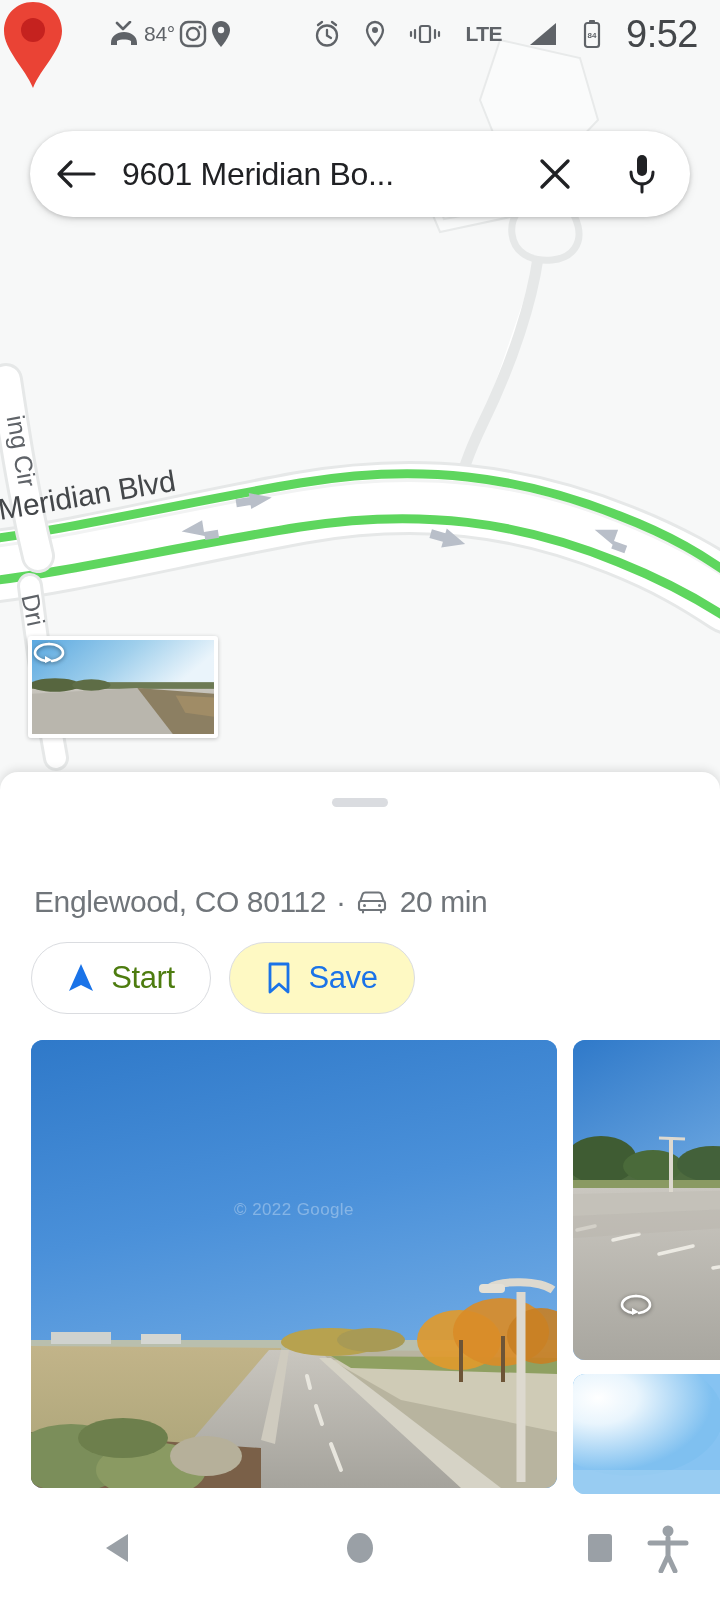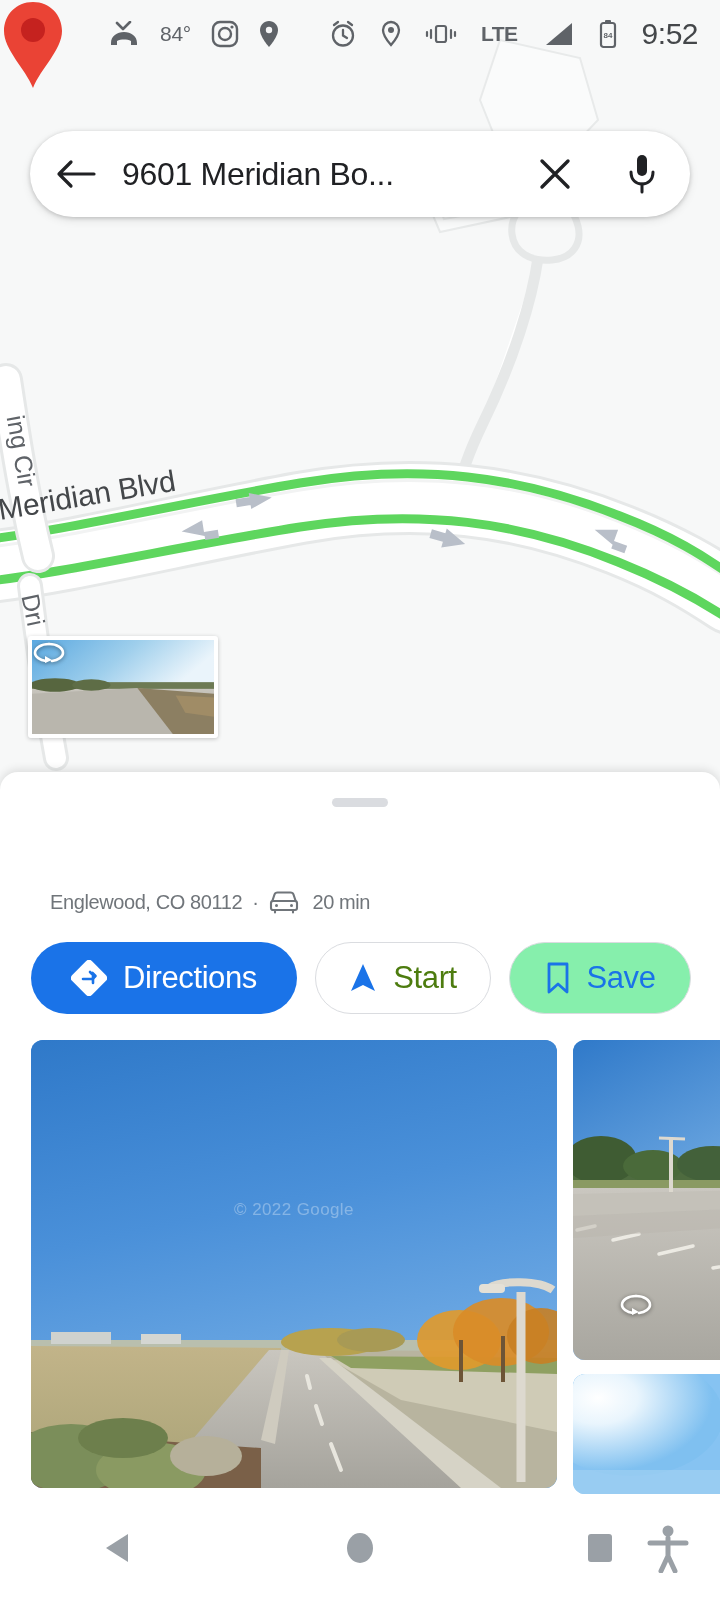--- a/index.html
+++ b/index.html
@@ -11,30 +11,30 @@
   }
 
   
   #status-bar{
     position:absolute; left:0; top:0; width:720px; height:68px;
     display:flex; align-items:center; z-index:40;
     color:#5f6368;
   }
   #status-left{
     position:absolute; left:108px; top:0; height:68px;
-    display:flex; align-items:center; gap:20px;
+    display:flex; align-items:center; gap:4px;
   }
   #status-right{
     position:absolute; right:22px; top:0; height:68px;
     display:flex; align-items:center; gap:24px;
   }
   .sb-ico{ display:block; }
   .temp-txt{ font-size:21px; font-weight:500; letter-spacing:-.3px; color:#5f6368;}
   .lte-txt{ font-size:21px; font-weight:700; letter-spacing:-.5px; color:#5f6368;}
-  .clock-txt{ font-size:30px; font-weight:400; color:#44474a; letter-spacing:-.5px;}
+  .clock-txt{ font-size:38px; font-weight:400; color:#44474a; letter-spacing:-.5px;}
   .batt-num{ font-size:8px; font-weight:700; }
 
   
   #map{
     position:absolute; left:0; top:0; width:720px; height:800px;
     background:#f7f8f8; overflow:hidden; z-index:5;
   }
   #map svg{ position:absolute; left:0; top:0; }
 
   
@@ -80,22 +80,22 @@
     position:absolute; left:50%; transform:translateX(-50%); top:26px;
     width:56px; height:9px; background:#dadce0; border-radius:5px;
   }
   #place-title{
     position:absolute; left:34px; top:48px; width:650px;
     font-size:42px; color:#202124; letter-spacing:-.9px; font-weight:400;
     white-space:nowrap;
   }
   #place-sub{
     position:absolute; left:34px; top:110px; width:650px; height:40px;
-    font-size:20px; color:#70757a; letter-spacing:-.4px;
-    display:flex; align-items:center; gap:0px; white-space:nowrap;margin-left:16px;
+    font-size:30px; color:#70757a; letter-spacing:-.4px;
+    display:flex; align-items:center; gap:0px; white-space:nowrap;
   }
   #place-sub .sep{ margin:0 10px; }
   #place-sub .car-ico{ margin-right:12px; display:inline-flex; align-items:center; }
 
   
   #actions{
     position:absolute; left:31px; top:170px; width:660px; height:72px;
     display:flex; align-items:center; gap:18px;
   }
   .btn{
@@ -103,21 +103,21 @@
     justify-content:center; gap:16px; font-size:31px; letter-spacing:-.4px;
     cursor:pointer; user-select:none;
   }
   #btn-directions{
     width:272px; background:#1a73e8; color:#fff;
   }
   #btn-start{
     width:180px; background:#fff; color:#4d7c0f; border:1.5px solid #dadce0;
   }
   #btn-save{
-    width:186px; background:#86efac; color:#1a73e8; border:1.5px solid #dadce0;
+    width:186px; background:#fef9c3; color:#1a73e8; border:1.5px solid #dadce0;
   }
 
   
   #gallery{
     position:absolute; left:31px; top:268px; width:720px; height:460px;
     overflow:hidden;
   }
   #photo-main{
     position:absolute; left:0; top:0; width:526px; height:448px;
     border-radius:12px; overflow:hidden; background:#4a90e2;
@@ -319,28 +319,20 @@
         <rect x="3" y="12" width="26" height="9" rx="2" fill="none" stroke="#70757a" stroke-width="2.1"></rect>
         <path d="M7 21 L7 23.5 M25 21 L25 23.5" stroke="#70757a" stroke-width="2.1" stroke-linecap="round"></path>
         <circle cx="8.5" cy="16.5" r="1.5" fill="#70757a"></circle>
         <circle cx="23.5" cy="16.5" r="1.5" fill="#70757a"></circle>
       </svg>
     </span>
     <span>20 min</span>
   </div>
 
   <div id="actions">
-    <div class="btn" id="btn-directions">
-      <svg width="36" height="36" viewBox="0 0 36 36">
-        <rect x="4" y="4" width="28" height="28" rx="4" transform="rotate(45 18 18)" fill="#fff"></rect>
-        <path d="M12 19 L22 19 L22 23 L22 15 L19 12" fill="none" stroke="#1a73e8" stroke-width="2.6" stroke-linecap="round" stroke-linejoin="round"></path>
-        <path d="M21.5 19 L24.5 16 L21.5 13" fill="none" stroke="#1a73e8" stroke-width="2.6" stroke-linecap="round" stroke-linejoin="round"></path>
-      </svg>
-      <span>Directions</span>
-    </div>
 
     <div class="btn" id="btn-start">
       <svg width="28" height="32" viewBox="0 0 28 32">
         <path d="M14 2 L26 29 L14 23 L2 29 Z" fill="#1a73e8"></path>
       </svg>
       <span>Start</span>
     </div>
 
     <div class="btn" id="btn-save">
       <svg width="26" height="32" viewBox="0 0 26 32">

